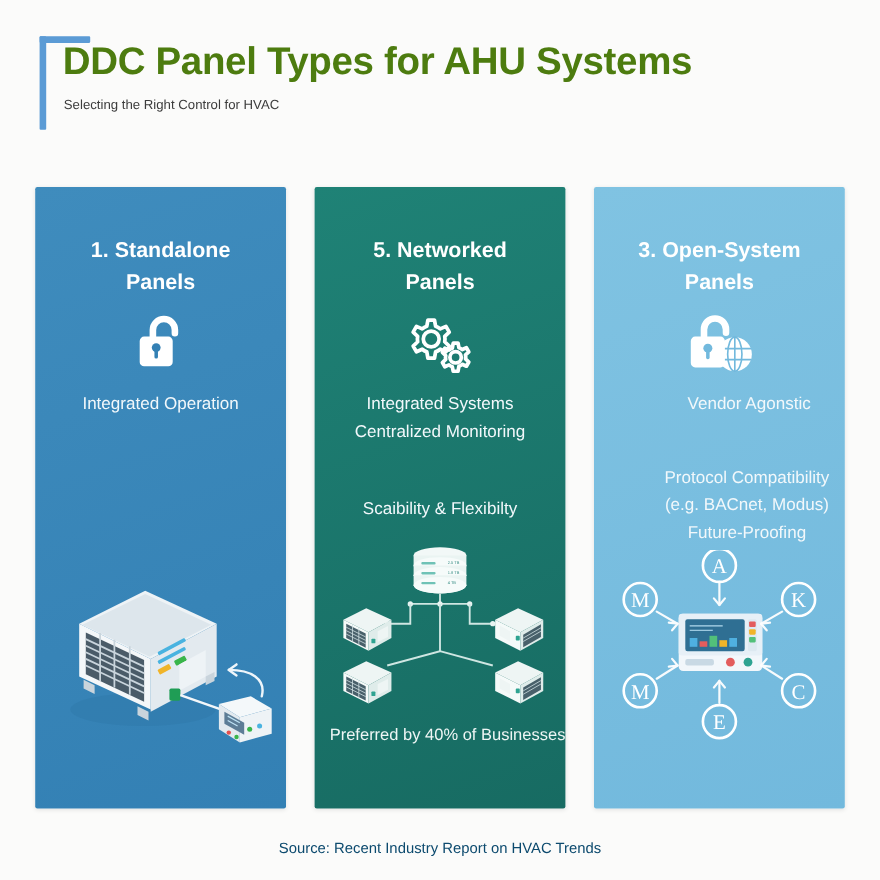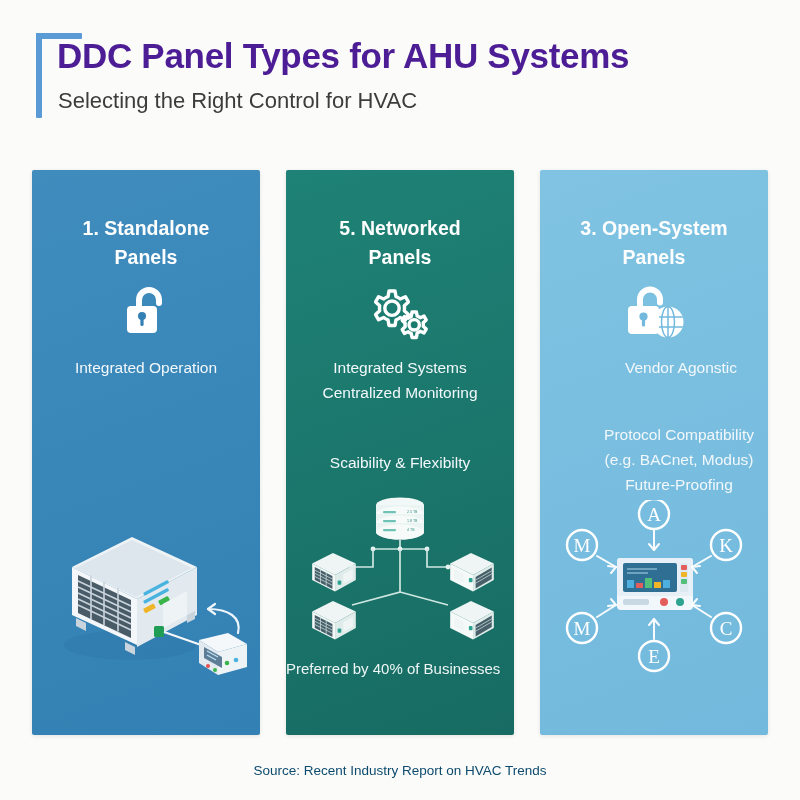--- a/index.html
+++ b/index.html
@@ -16,26 +16,26 @@
   .bracket-v {
     position: absolute; left: 36px; top: 33px;
     width: 6px; height: 85px; background: #5b9bd5; border-radius: 1px;
   }
   .bracket-h {
     position: absolute; left: 36px; top: 33px;
     width: 46px; height: 6px; background: #5b9bd5; border-radius: 1px;
   }
   .title {
     position: absolute; left: 57px; top: 36px;
-    font-size: 35px; font-weight: bold; color: #4c1d95;
+    font-size: 35px; font-weight: bold; color: #4d7c0f;
     letter-spacing: -0.3px; white-space: nowrap;
   }
   .subtitle {
     position: absolute; left: 58px; top: 88px;
-    font-size: 22px; color: #3c3c3c; white-space: nowrap;
+    font-size: 12px; color: #3c3c3c; white-space: nowrap;
   }
 
   
   .panel {
     position: absolute; top: 170px; width: 228px; height: 565px;
     border-radius: 2px; overflow: hidden;
     box-shadow: 0 1px 4px rgba(0,0,0,0.10);
   }
   #panel-1 { left: 32px;  background: linear-gradient(160deg,#3f8cbd 0%,#3380b4 100%); }
   #panel-2 { left: 286px; background: linear-gradient(160deg,#1f8276 0%,#176b62 100%); }
@@ -64,21 +64,21 @@
   #panel-3 .p-lines.second { top: 252px; margin-left: 25px; }
 
   
   .art { position: absolute; left: 0; width: 100%; }
   #art-1 { top: 335px; height: 200px; }
   #art-2 { top: 322px; height: 180px; }
   #art-3 { top: 330px; height: 180px; }
 
   .p-caption {
     position: absolute; left: 0; bottom: 58px; width: 100%;
-    text-align: left; color: #eef6f5; font-size: 15px;
+    text-align: right; color: #eef6f5; font-size: 15px;
   }
 
   
   .footer {
     position: absolute; left: 0; top: 763px; width: 800px;
     text-align: center; font-size: 13.5px; color: #0c4a6e;
   }
 </style>
 </head>
 <body>

